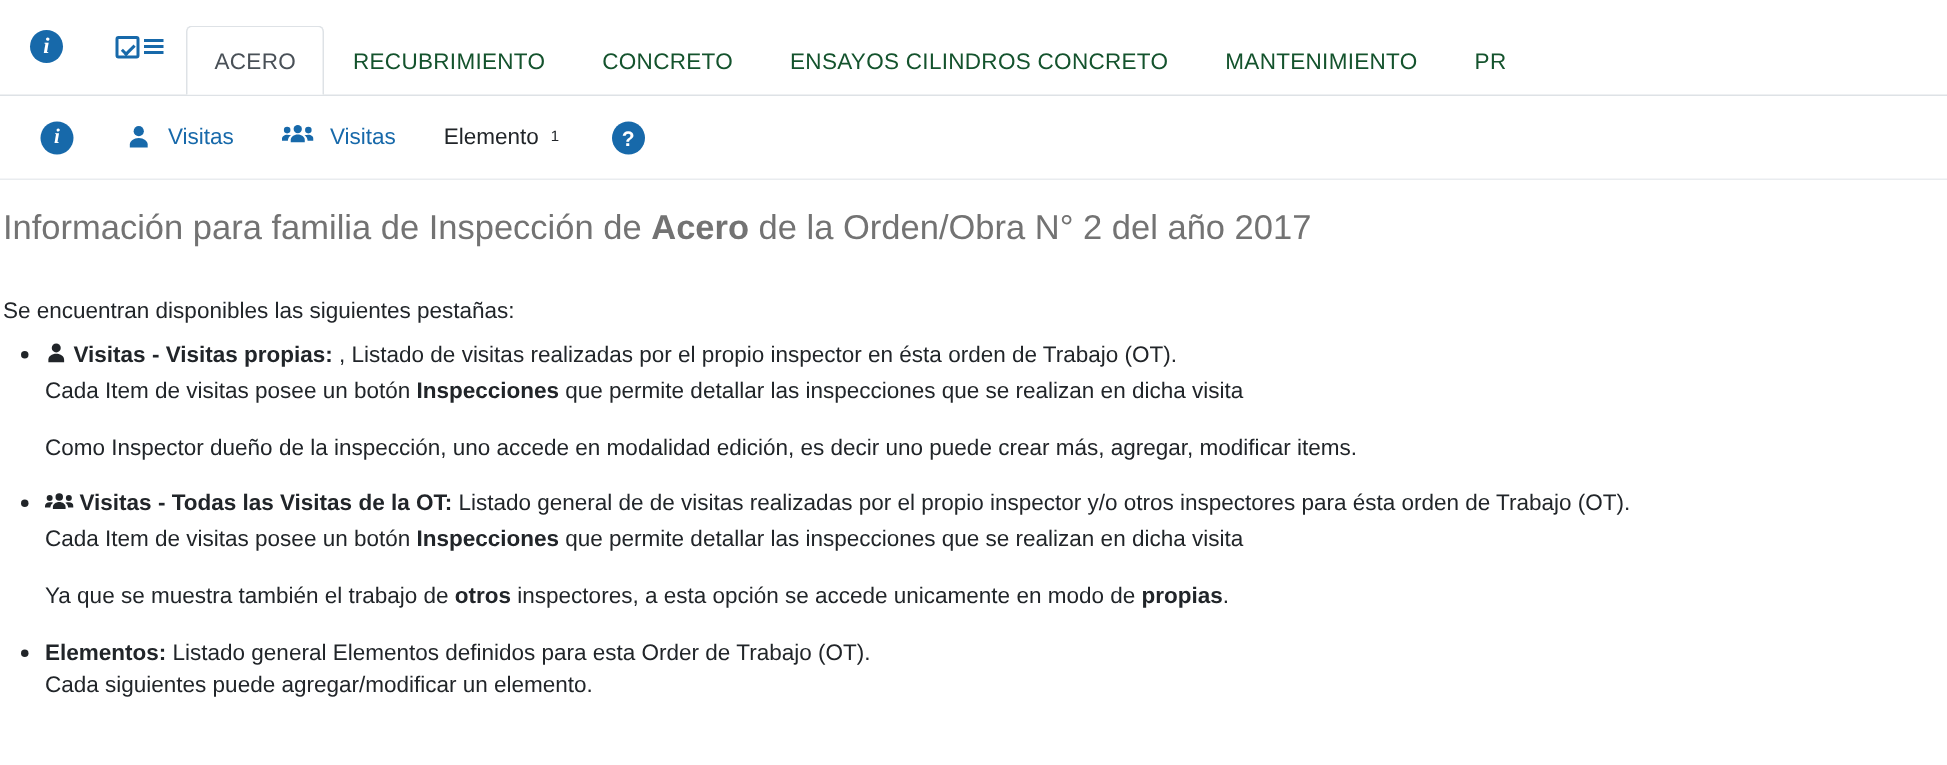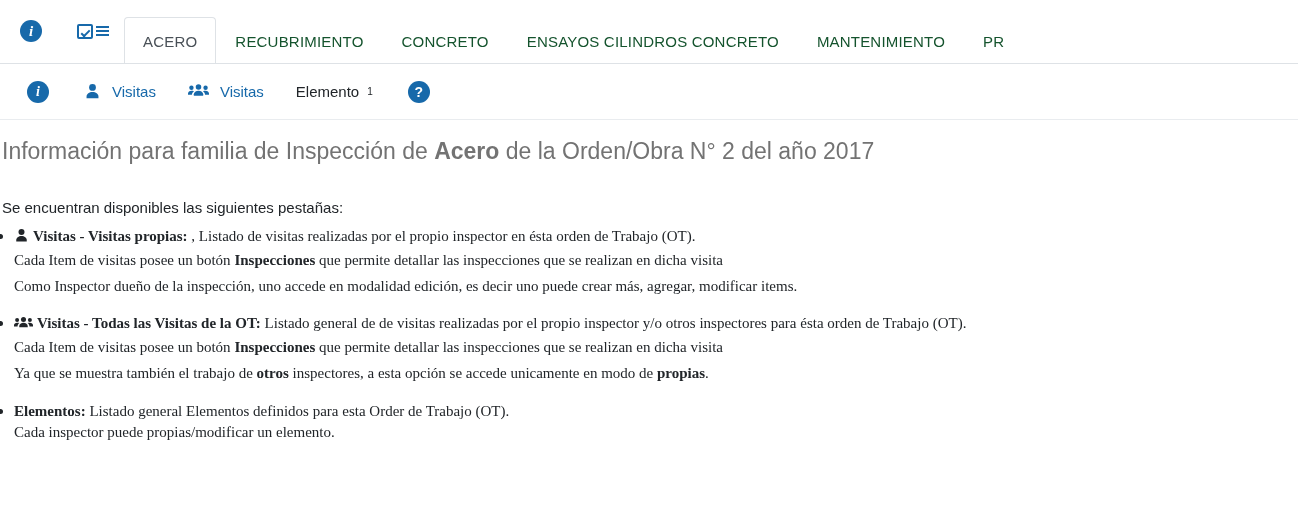--- a/index.html
+++ b/index.html
@@ -168,41 +168,40 @@
   }
   .page-title b { font-weight: bold; }
 
   .intro {
     margin: 0 12px 10px 2px;
     font-size: 15px;
   }
 
   ul.bullets {
     margin: 0;
-    padding-left: 14px;
+    padding-left: 30px;
     list-style: none;
-    font-family: Liberation Serif, serif;
   }
   ul.bullets > li {
     position: relative;
     margin-bottom: 16px;
     line-height: 1.45;
   }
   ul.bullets > li:before {
     content: "";
     position: absolute;
     left: -16px;
     top: 8px;
     width: 5px;
     height: 5px;
     border-radius: 50%;
     background: #212529;
   }
   .li-line { display: block; }
-  .li-note { display: block; margin-top: 4px; }
+  .li-note { display: block; margin-top: 16px; }
   .inline-icon {
     display: inline-block;
     vertical-align: -2px;
     margin-right: 4px;
   }
   b { font-weight: bold; }
 </style>
 </head>
 <body>
 
@@ -300,17 +299,17 @@
             <circle cx="18.4" cy="5.1" r="2.3"></circle>
             <path d="M18.4 8.3c-1 0-1.9.1-2.7.4 1.3.8 2.1 2.2 2.2 3.8H22v-1.3c0-1.6-1.6-2.9-3.6-2.9z"></path>
           </svg>
         </span><b>Visitas - Todas las Visitas de la OT:</b><span> Listado general de de visitas realizadas por el propio inspector y/o otros inspectores para ésta orden de Trabajo (OT).</span></span>
       <span class="li-line"><span>Cada Item de visitas posee un botón </span><b>Inspecciones</b><span> que permite detallar las inspecciones que se realizan en dicha visita</span></span>
       <span class="li-note"><span>Ya que se muestra también el trabajo de </span><b>otros</b><span> inspectores, a esta opción se accede unicamente en modo de </span><b>propias</b><span>.</span></span>
     </li>
 
     <li>
       <span class="li-line"><b>Elementos:</b><span> Listado general Elementos definidos para esta Order de Trabajo (OT).</span></span>
-      <span class="li-line">Cada inspector puede propias/modificar un elemento.</span>
+      <span class="li-line">Cada siguientes puede agregar/modificar un elemento.</span>
     </li>
 
   </ul>
 </div>
 
 </body></html>

